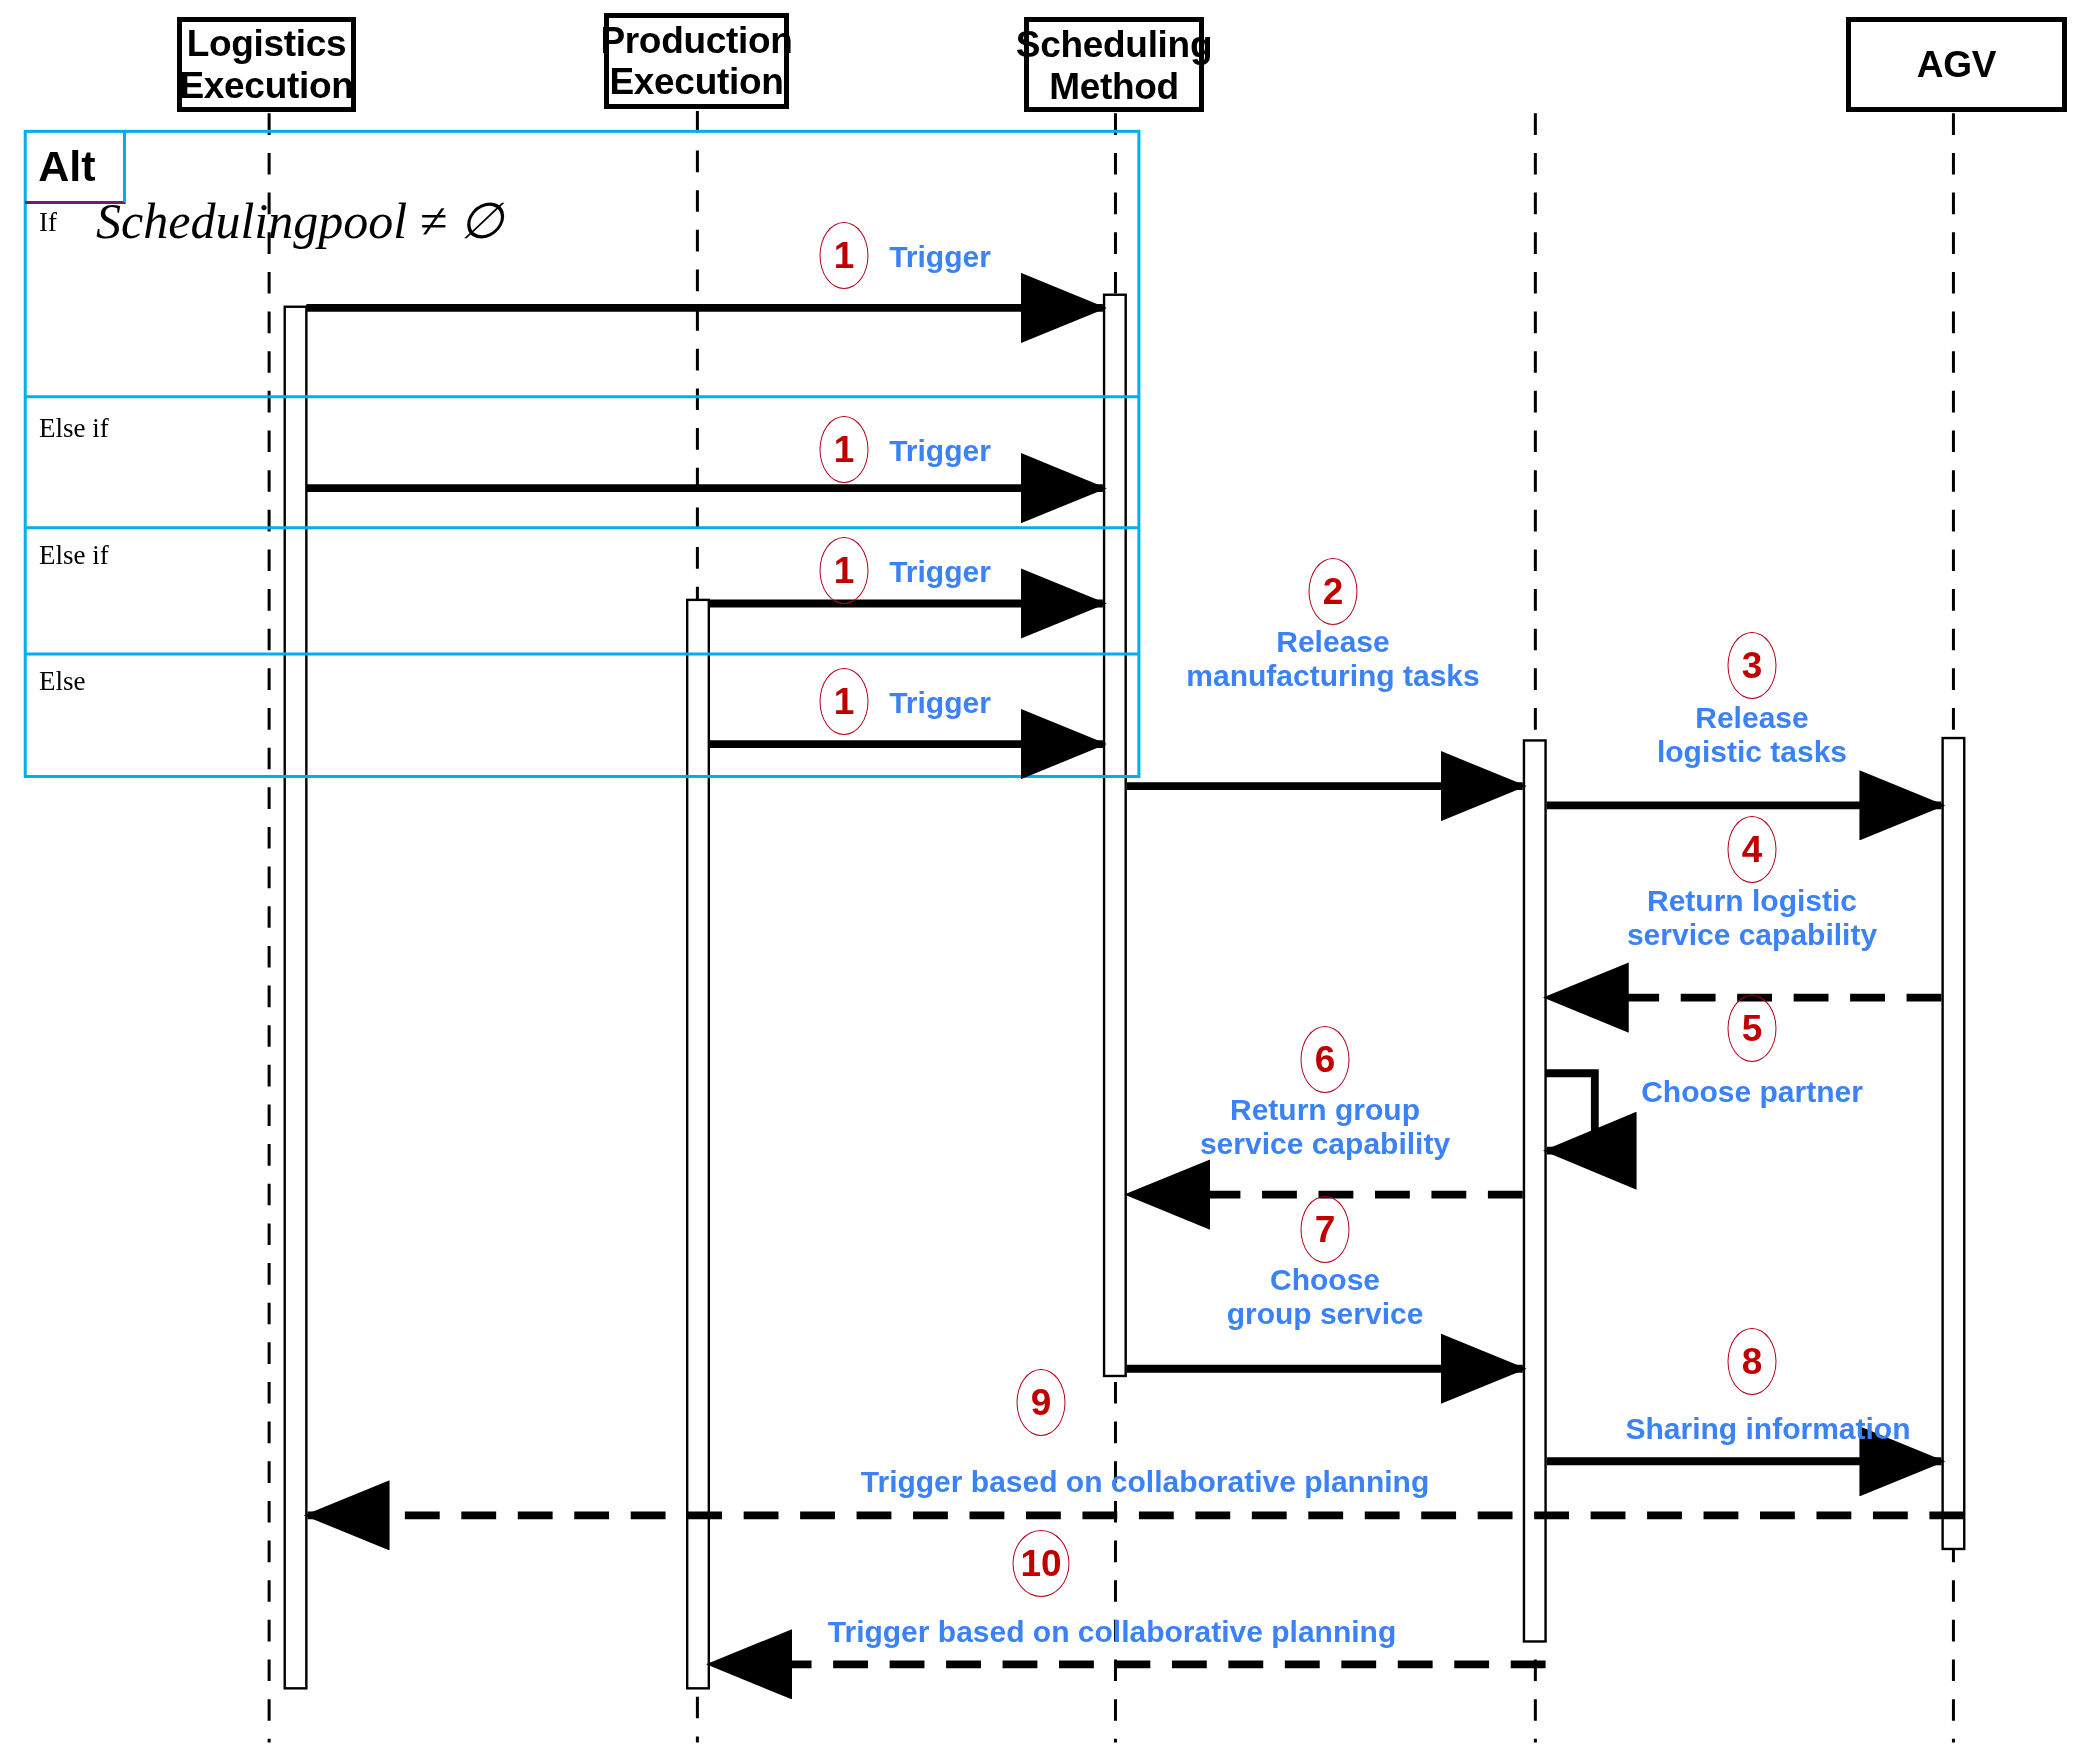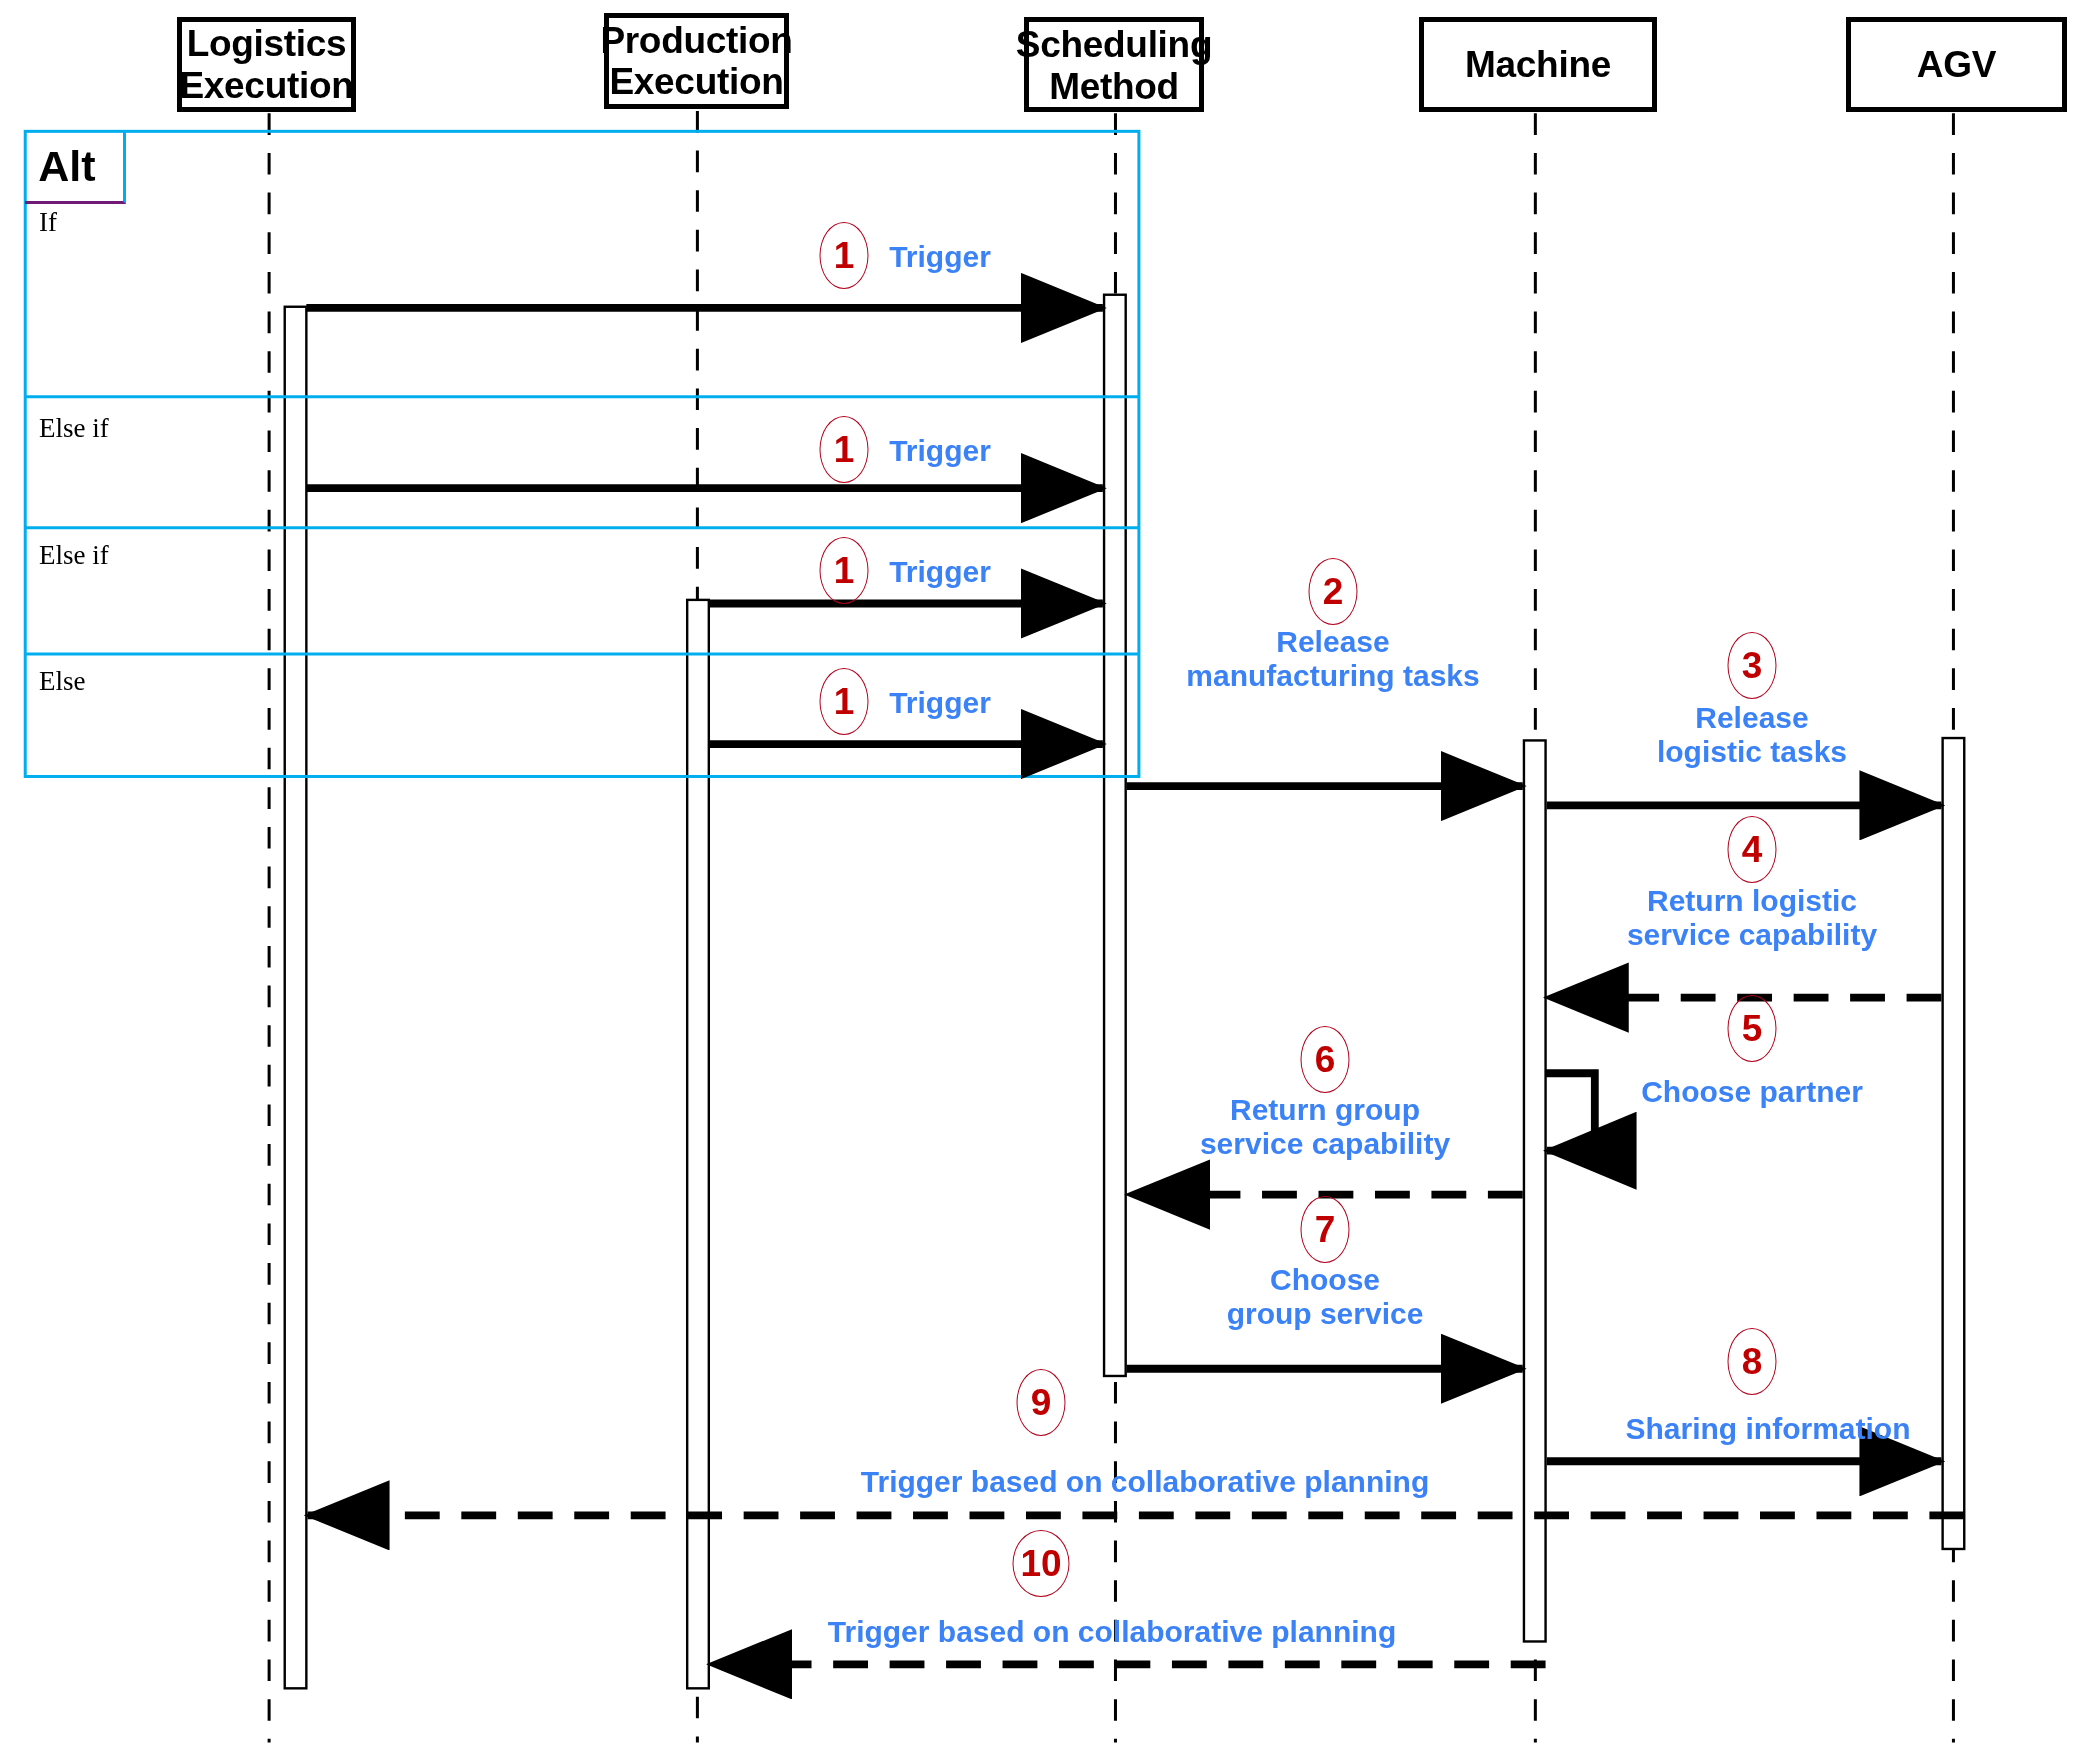--- a/index.html
+++ b/index.html
@@ -57,23 +57,20 @@
     <span>Logistics
 Execution</span>
   </div>
   <div class="lifebox" style="left:604px;top:13.2px;width:185px;height:96px;">
     <span>Production
 Execution</span>
   </div>
   <div class="lifebox" style="left:1024px;top:17px;width:180px;height:95px;align-items:flex-end;">
     <span>Scheduling
 Method</span>
-  </div>
-  <div class="lifebox" style="left:1419px;top:17px;width:238px;height:95px;">
-    <span>Machine</span>
   </div>
   <div class="lifebox" style="left:1846px;top:17px;width:221px;height:95px;">
     <span>AGV</span>
   </div>
 
   <svg class="layer" viewBox="0 0 3491 2922">
     <defs>
       <marker id="ah" markerWidth="11" markerHeight="9" refX="10.5" refY="4.5" orient="auto" markerUnits="strokeWidth">
         <path d="M0,0 L11,4.5 L0,9 z" fill="#000"></path>
       </marker>
@@ -133,20 +130,21 @@
 
       <line x1="2573" y1="2770" x2="1182" y2="2770" stroke-width="13" stroke-dasharray="58,36" marker-end="url(#ah)"></line>
     </g>
   </svg>
 
   <div class="altlabel" style="left:25px;top:131px;width:101px;height:73px;">
     <span>Alt</span>
   </div>
 
   <div class="branchlabel" style="left:31px;top:207px;">If</div>
+  <div class="cond" style="left:96px;top:192px;">Schedulingpool ≠ ∅</div>
 
   <div class="branchlabel" style="left:31px;top:413px;">Else if</div>
   <div class="branchlabel" style="left:31px;top:540px;">Else if</div>
   <div class="branchlabel" style="left:31px;top:666px;">Else</div>
 
   <div class="numbadge" style="left:844px;top:222px;">1</div>
   <div class="numbadge" style="left:844px;top:416px;">1</div>
   <div class="numbadge" style="left:844px;top:537px;">1</div>
   <div class="numbadge" style="left:844px;top:668px;">1</div>
   <div class="numbadge" style="left:1333px;top:558px;">2</div>

